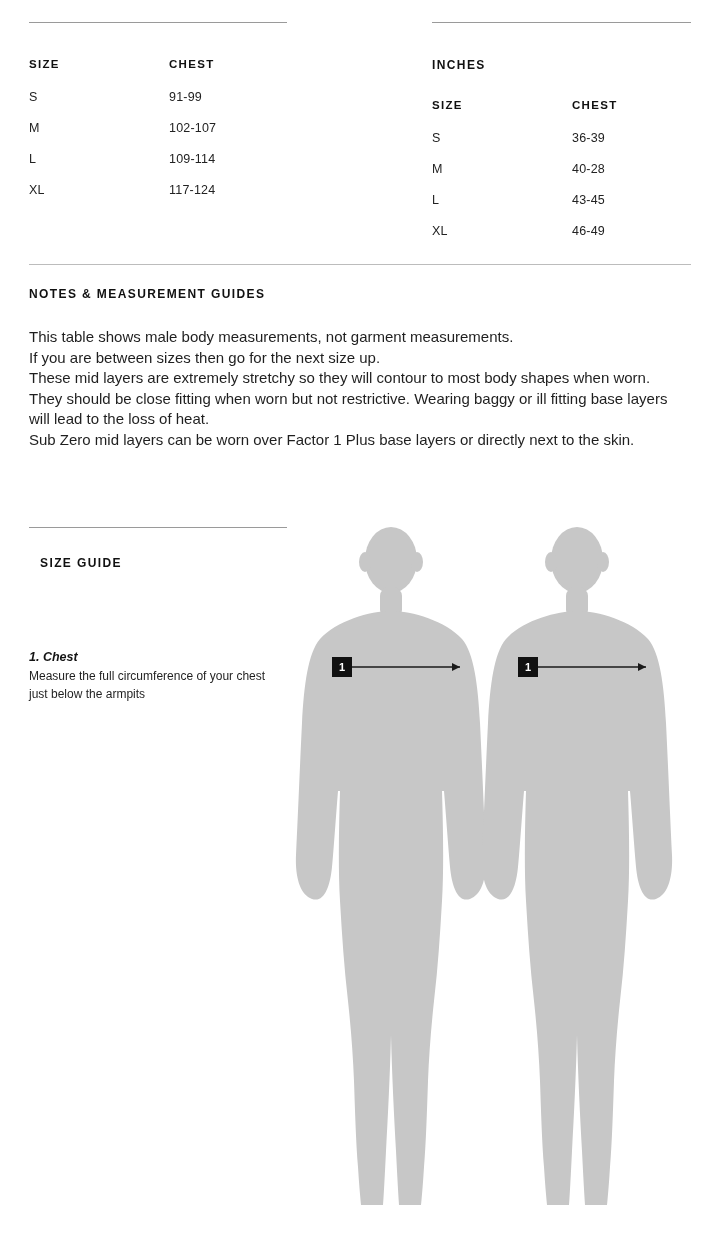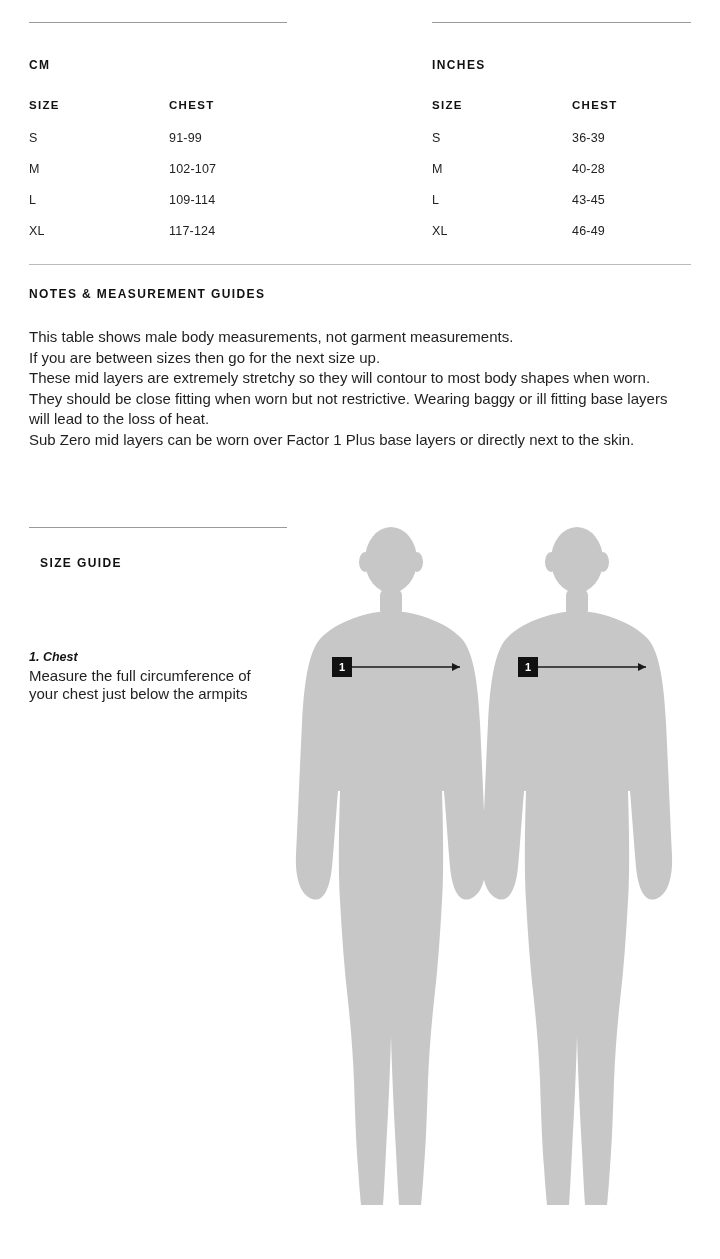--- a/index.html
+++ b/index.html
@@ -111,21 +111,21 @@
     width: 240px;
   }
   .measure-item .m-title {
     font-size: 12.5px;
     font-weight: bold;
     margin: 0 0 3px 0;
     color: #141414;
     font-style: italic;
   }
   .measure-item .m-desc {
-    font-size: 15px;
+    font-size: 12px;
     line-height: 18px;
     margin: 0;
     color: #1f1f1f;
   }
 
   
   .figures {
     position: absolute;
     left: 270px;
     top: 515px;
@@ -143,21 +143,20 @@
 </style>
 </head>
 <body>
 
 <div class="page">
 
   <div class="rule left-top"></div>
   <div class="rule right-top"></div>
 
   <div class="table-block cm">
-    <div class="unit-title">CM</div>
     <table class="sz-table">
       <thead>
         <tr>
           <th class="col-size">SIZE</th>
           <th class="col-chest">CHEST</th>
         </tr>
       </thead>
       <tbody>
         <tr>
           <td>S</td>

